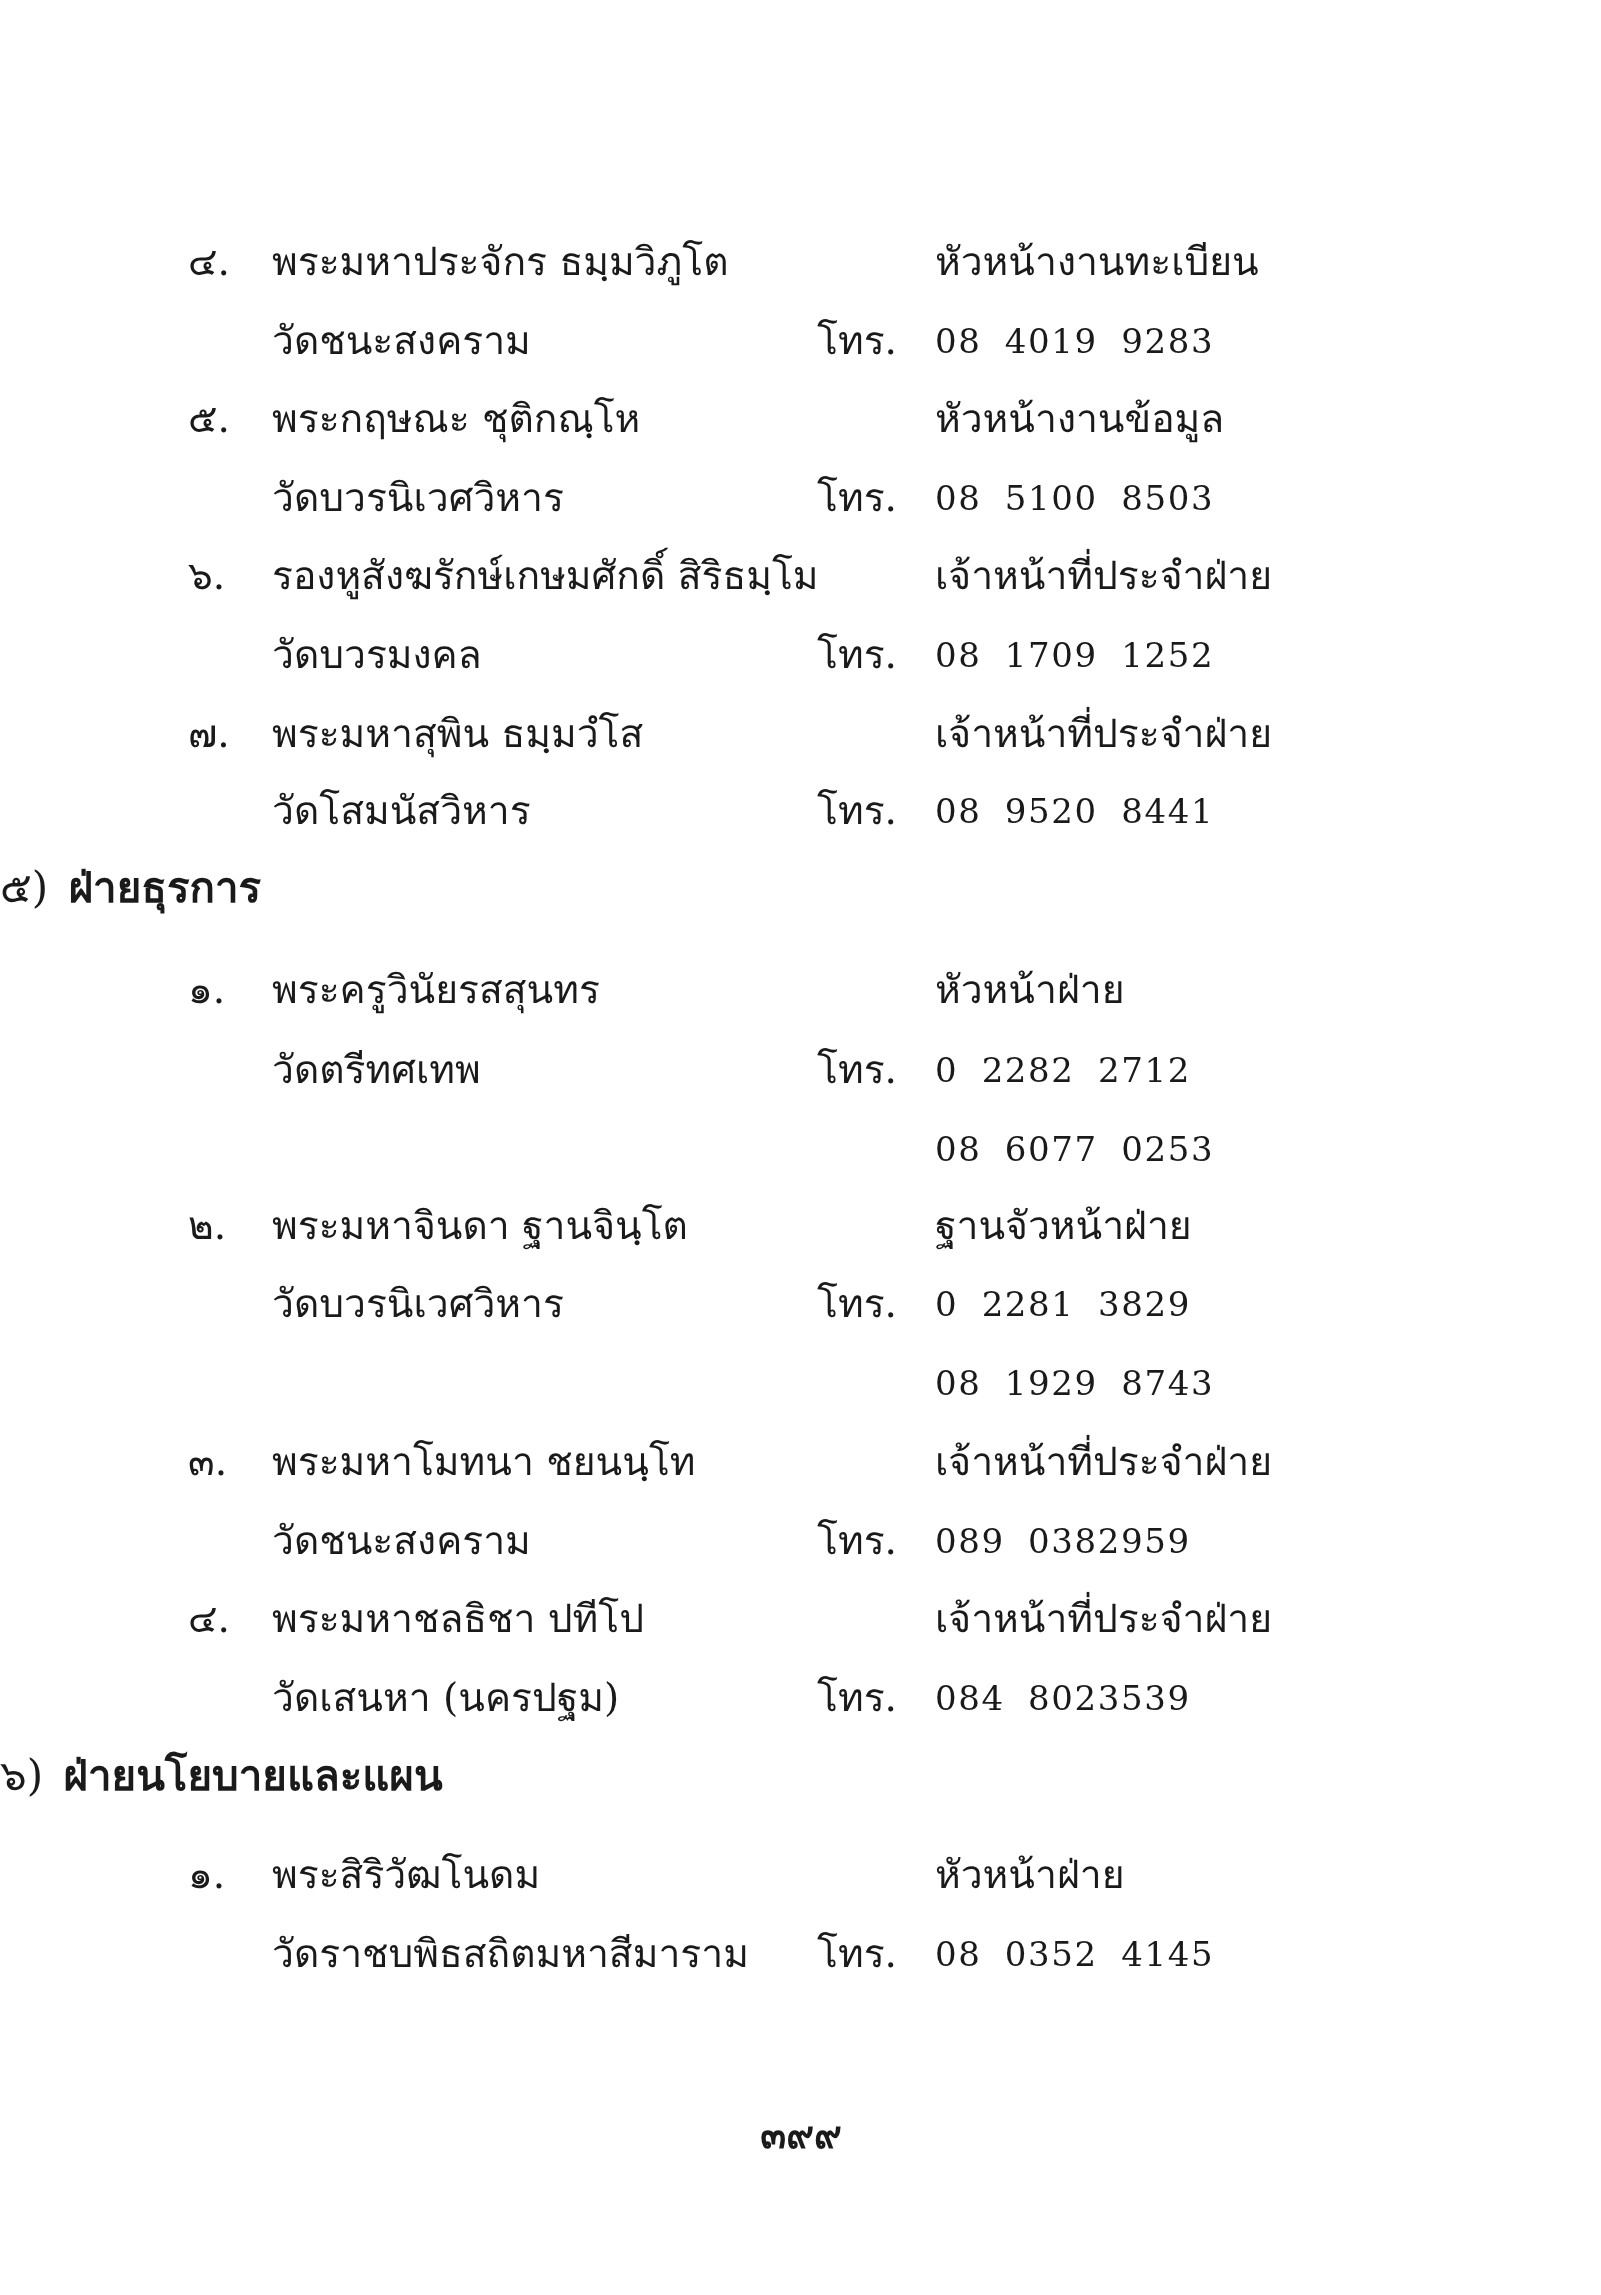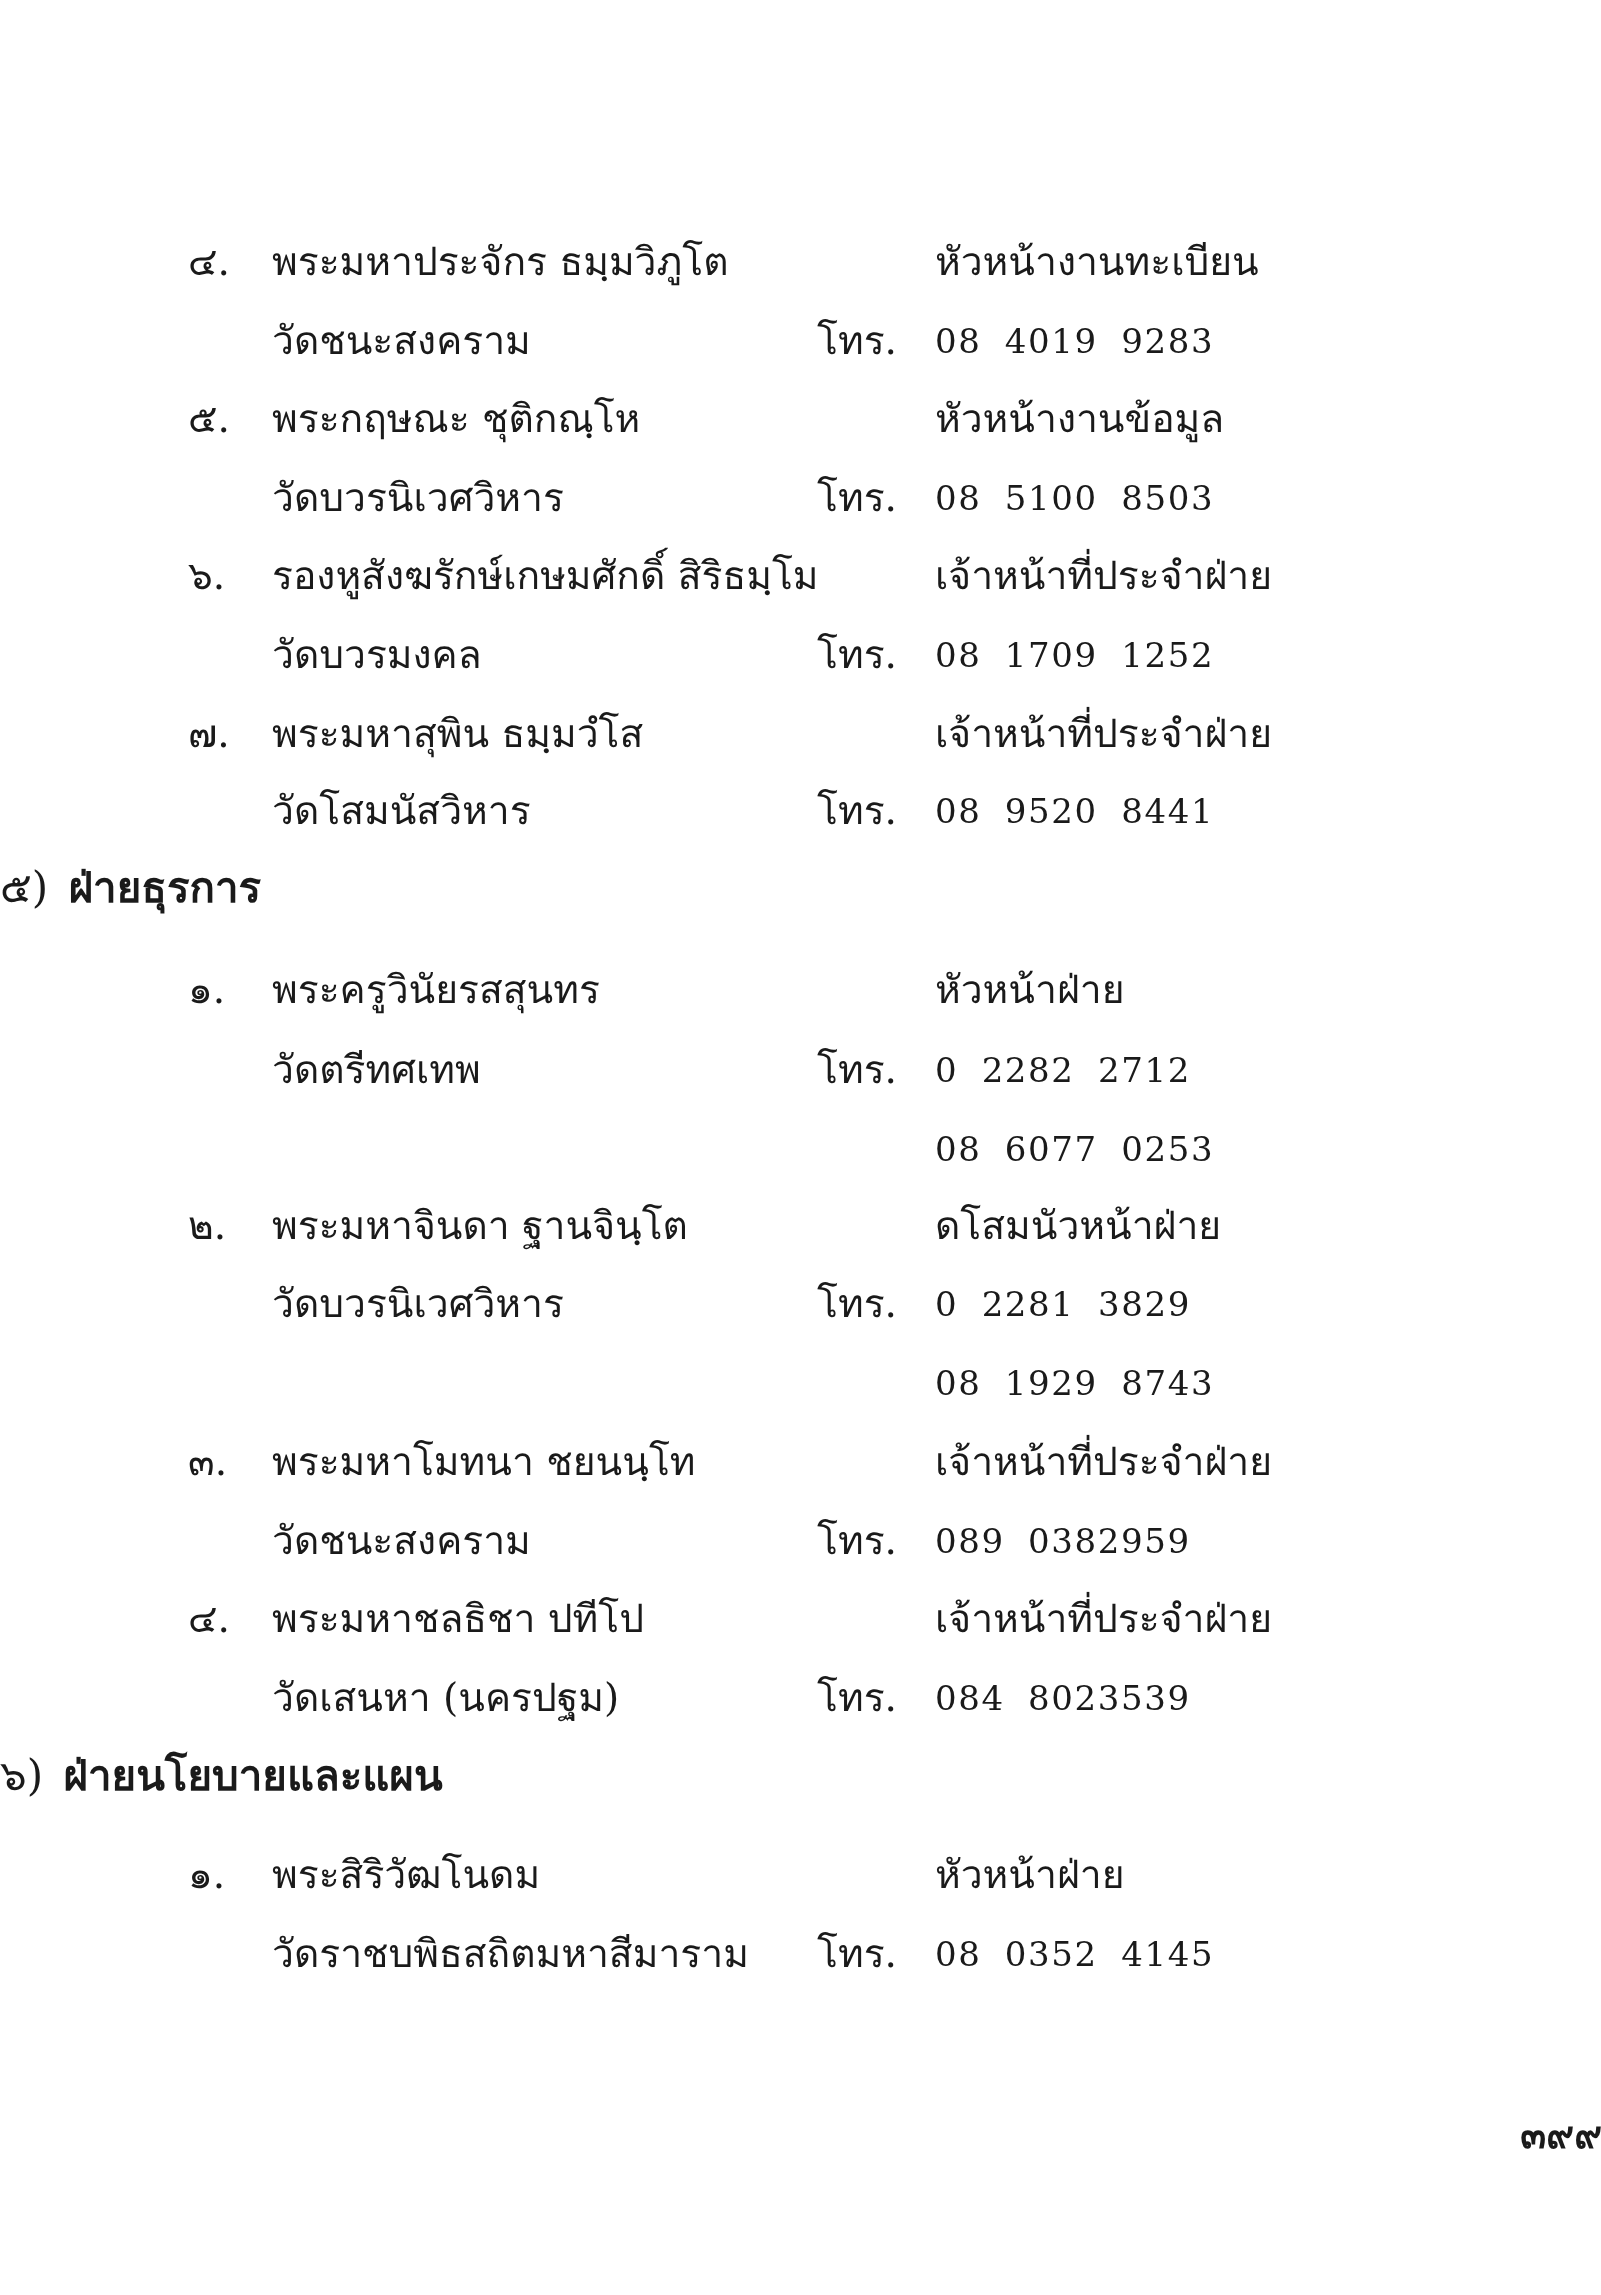--- a/index.html
+++ b/index.html
@@ -6,21 +6,21 @@
   body { width:1602px; height:2295px; position:relative; overflow:hidden;
          font-family:"DejaVu Serif", "Liberation Serif", serif; color:#1a1a1a; }
   .line { position:absolute; height:78px; line-height:78px; font-size:39px; white-space:nowrap; }
   .num { position:absolute; left:188px; }
   .name { position:absolute; left:272px; }
   .tel-label { position:absolute; left:817px; }
   .right { position:absolute; left:935px; }
   .phone { font-family:"DejaVu Serif", "Liberation Serif", serif; font-size:34px; letter-spacing:1.6px; word-spacing:11px; }
   .heading { position:absolute; left:0; width:1602px; font-size:42px; font-weight:bold; height:78px; line-height:78px; }
   .heading .hnum { font-weight:normal; margin-right:20.3px; }
-  .page-num { position:absolute; left:0; width:1602px; text-align:right; top:2104px; font-size:38px; font-weight:bold; }
+  .page-num { position:absolute; left:0; width:1602px; text-align:center; top:2104px; font-size:38px; font-weight:bold; }
 </style>
 </head>
 <body>
 
 <div>
   <div class="line" style="top:223px;left:0;width:1602px;">
     <span class="num">๔.</span>
     <span class="name">พระมหาประจักร ธมฺมวิภูโต</span>
     <span class="right">หัวหน้างานทะเบียน</span>
   </div>
@@ -87,21 +87,21 @@
   </div>
   <div class="line" style="top:1110px;left:0;width:1536px;">
     <span class="right phone">08 6077 0253</span>
   </div>
 </div>
 
 <div>
   <div class="line" style="top:1187px;left:0;width:1602px;">
     <span class="num">๒.</span>
     <span class="name">พระมหาจินดา ฐานจินฺโต</span>
-    <span class="right">ดโสมนัวหน้าฝ่าย</span>
+    <span class="right">ฐานจัวหน้าฝ่าย</span>
   </div>
   <div class="line" style="top:1265px;left:0;width:1602px;">
     <span class="name">วัดบวรนิเวศวิหาร</span>
     <span class="tel-label">โทร.</span>
     <span class="right phone">0 2281 3829</span>
   </div>
   <div class="line" style="top:1344px;left:0;width:1602px;">
     <span class="right phone">08 1929 8743</span>
   </div>
 </div>

